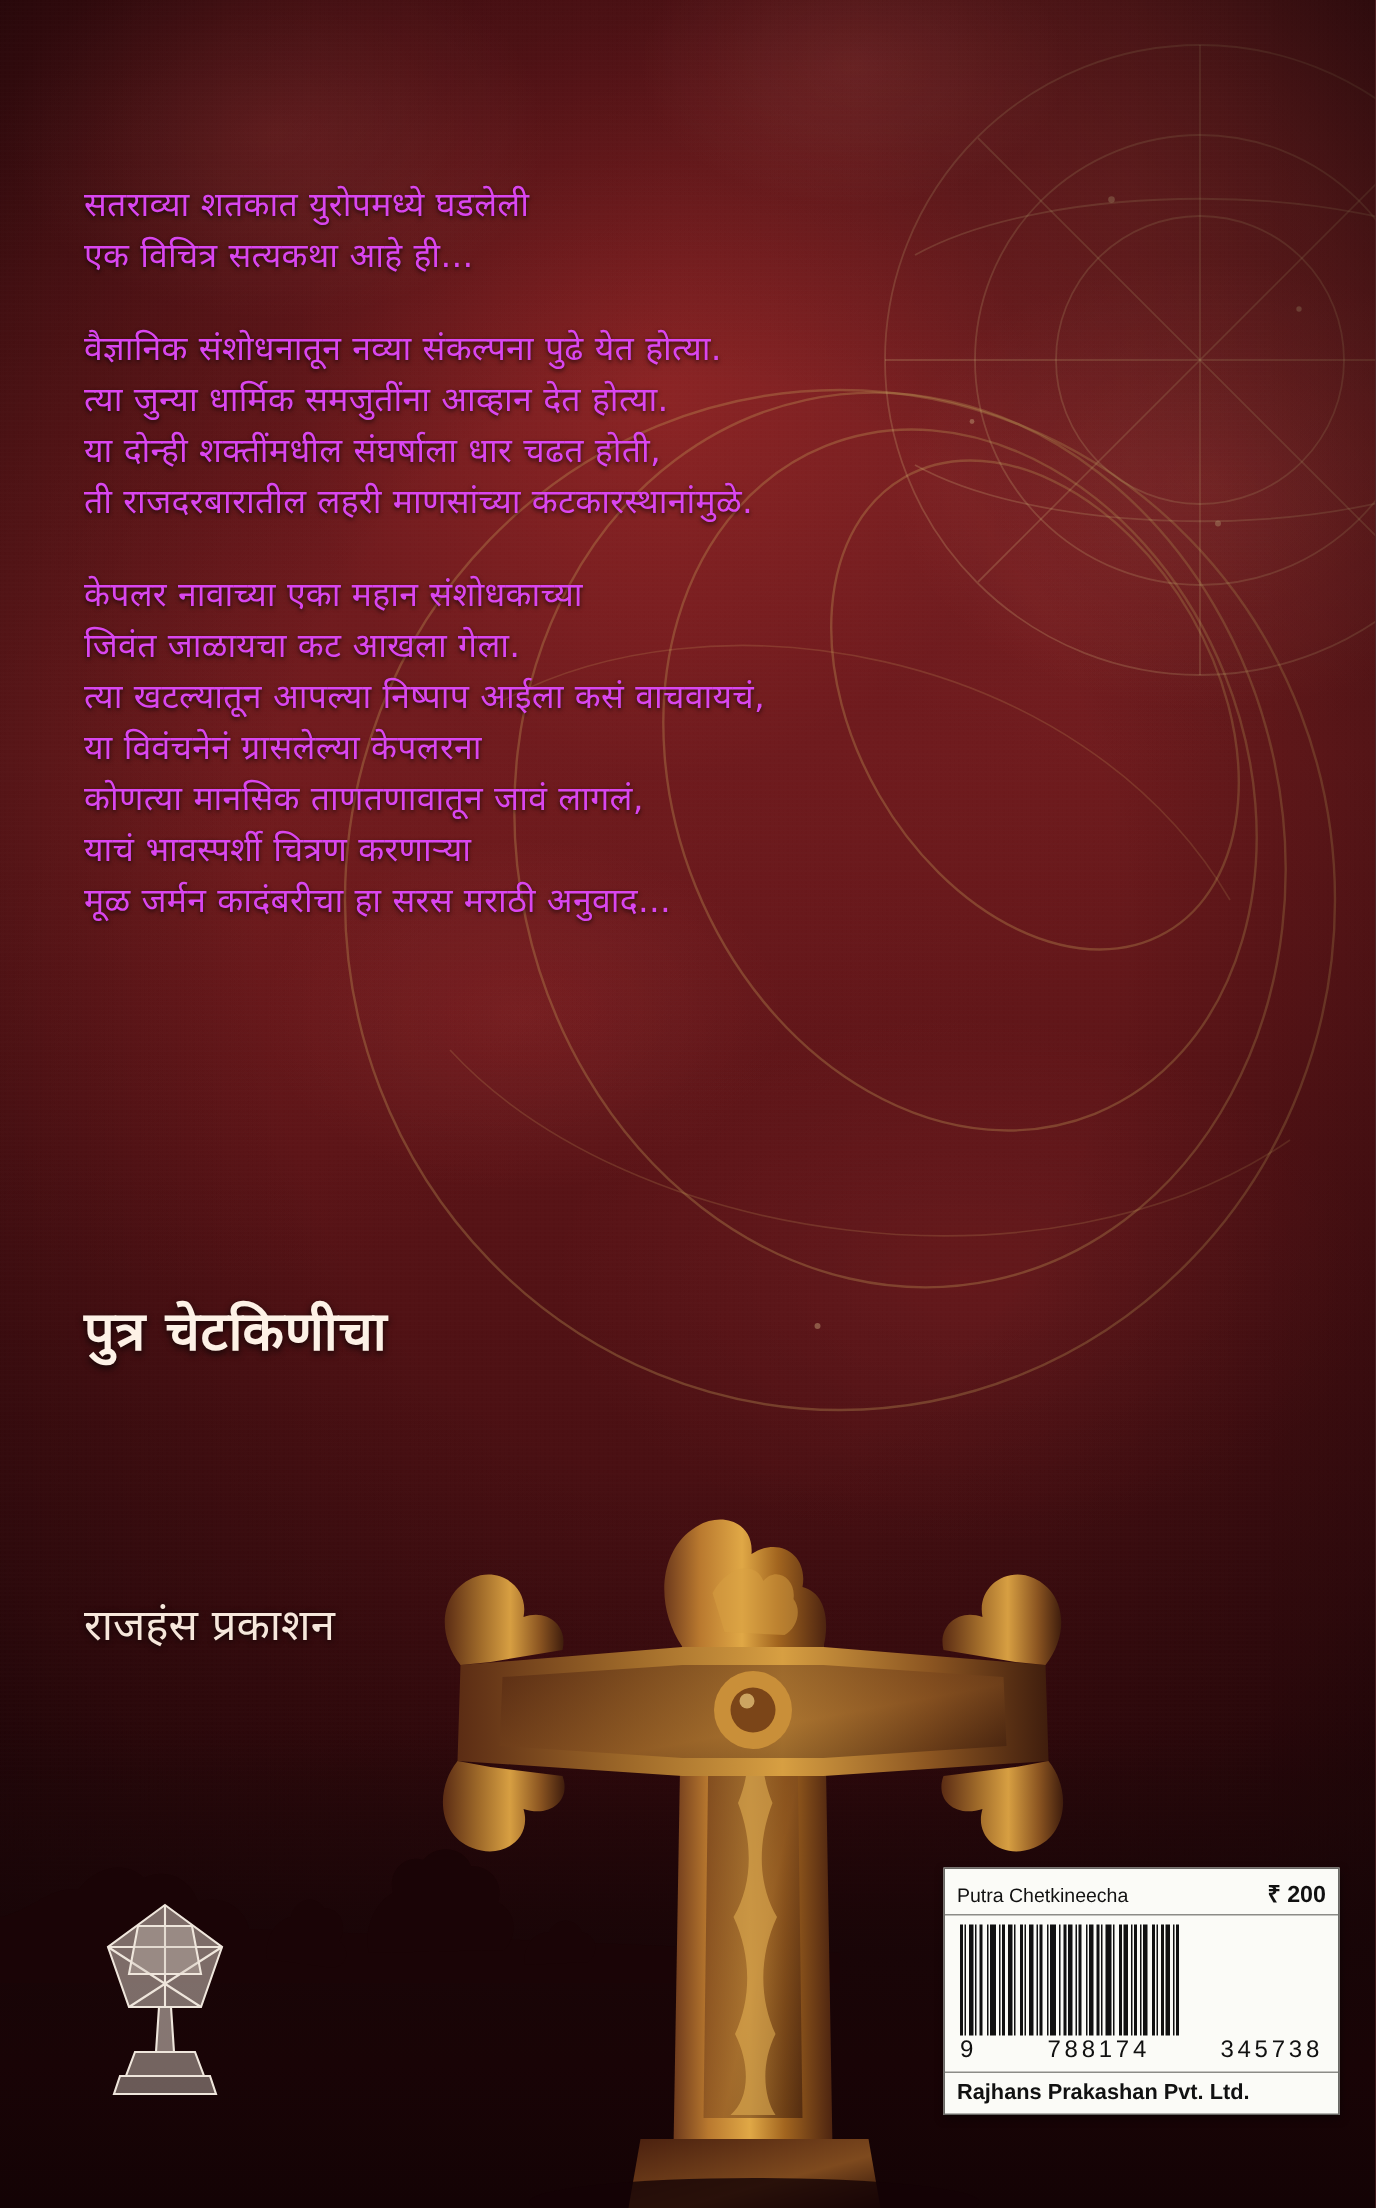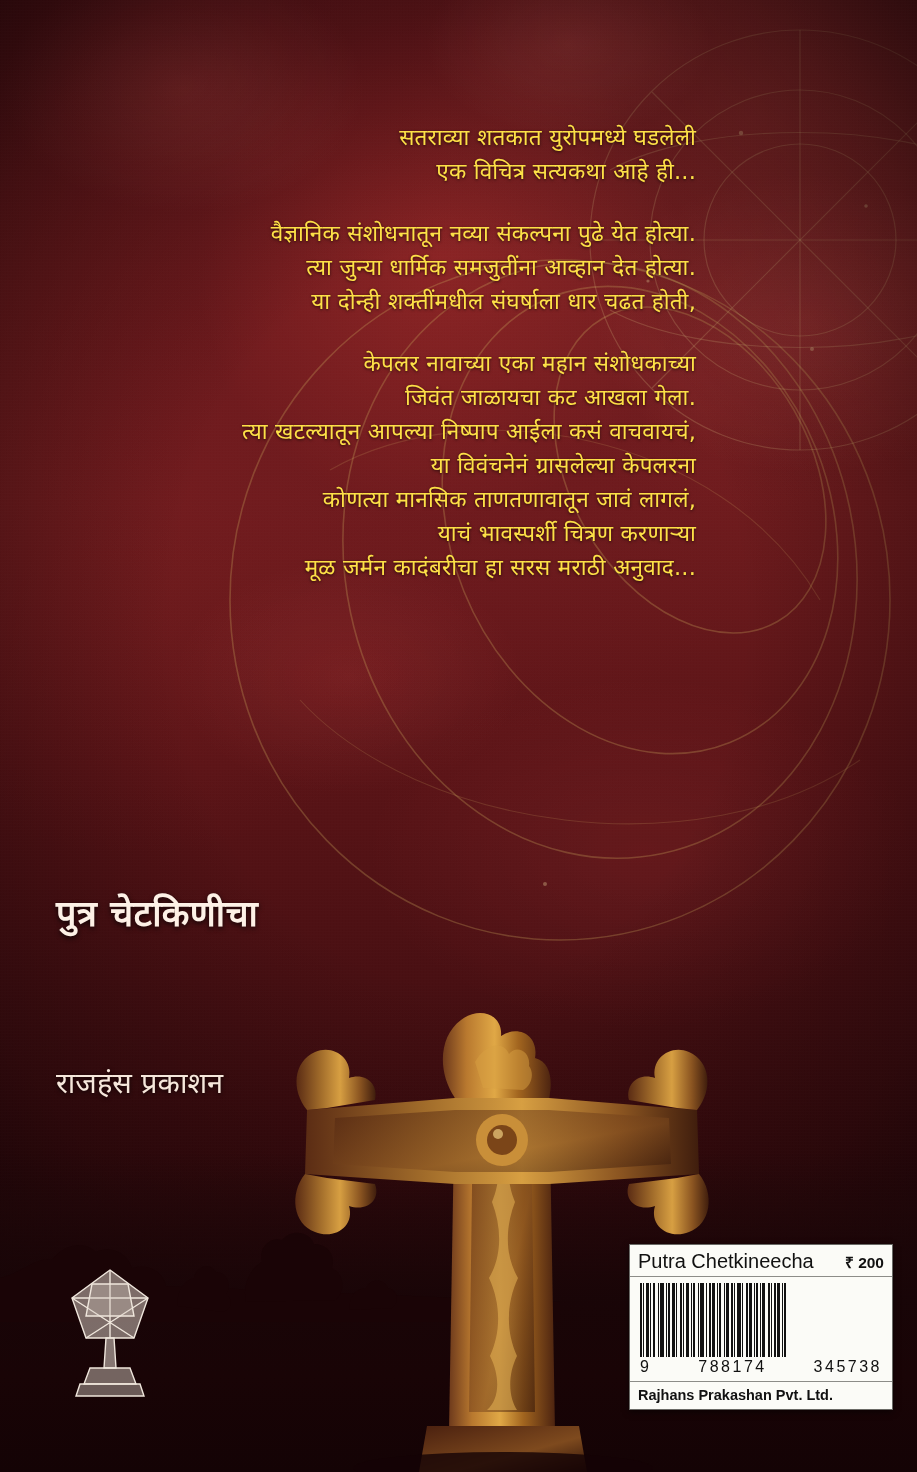--- a/index.html
+++ b/index.html
@@ -58,43 +58,41 @@
     inset: 0;
     pointer-events: none;
   }
 
   
   .blurb {
     position: absolute;
     left: 56px;
     top: 120px;
     width: 640px;
-    color: #fde047;
+    color: #d946ef;
     text-shadow: 0 1px 3px rgba(0,0,0,.65);
-    text-align: right;
   }
   .para {
     margin: 0 0 28px 0;
   }
   .line {
     font-size: 22.5px;
     line-height: 34px;
     letter-spacing: .2px;
     white-space: nowrap;
   }
   .title-mr {
     position: absolute;
     left: 56px;
     top: 862px;
     font-size: 36px;
     font-weight: bold;
     color: #fdf1e6;
     letter-spacing: .5px;
     text-shadow: 0 2px 5px rgba(0,0,0,.75);
-    margin-top: 26px;
   }
   .publisher-mr {
     position: absolute;
     left: 56px;
     top: 1062px;
     font-size: 29px;
     color: #f6e7db;
     text-shadow: 0 1px 4px rgba(0,0,0,.7);
   }
 
@@ -147,21 +145,21 @@
     font-family: "Liberation Sans", sans-serif;
   }
   .bc-row-top {
     display: flex;
     justify-content: space-between;
     align-items: baseline;
     padding: 5px 8px 3px 8px;
     border-bottom: 1px solid #8c8c88;
   }
   .bc-title {
-    font-size: 20px;
+    font-size: 13px;
     color: #111;
   }
   .bc-price {
     font-size: 15.5px;
     color: #111;
     font-weight: 700;
   }
   .bc-bars {
     padding: 6px 10px 0 10px;
     height: 74px;
@@ -237,20 +235,21 @@
 
     <div class="para">
       <div class="line">सतराव्या शतकात युरोपमध्ये घडलेली</div>
       <div class="line">एक विचित्र सत्यकथा आहे ही...</div>
     </div>
 
     <div class="para">
       <div class="line">वैज्ञानिक संशोधनातून नव्या संकल्पना पुढे येत होत्या.</div>
       <div class="line">त्या जुन्या धार्मिक समजुतींना आव्हान देत होत्या.</div>
       <div class="line">या दोन्ही शक्तींमधील संघर्षाला धार चढत होती,</div>
+      <div class="line">ती राजदरबारातील लहरी माणसांच्या कटकारस्थानांमुळे.</div>
     </div>
 
     <div class="para">
       <div class="line">केपलर नावाच्या एका महान संशोधकाच्या</div>
       <div class="line">जिवंत जाळायचा कट आखला गेला.</div>
       <div class="line">त्या खटल्यातून आपल्या निष्पाप आईला कसं वाचवायचं,</div>
       <div class="line">या विवंचनेनं ग्रासलेल्या केपलरना</div>
       <div class="line">कोणत्या मानसिक ताणतणावातून जावं लागलं,</div>
       <div class="line">याचं भावस्पर्शी चित्रण करणाऱ्या</div>
       <div class="line">मूळ जर्मन कादंबरीचा हा सरस मराठी अनुवाद...</div>

